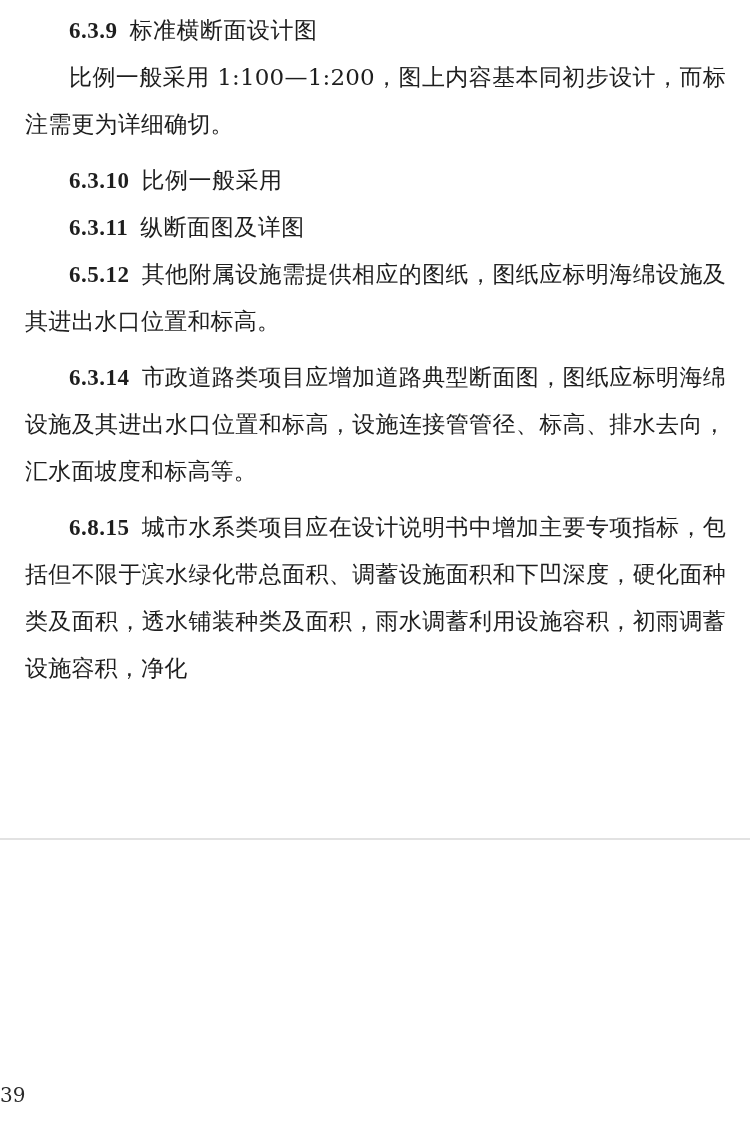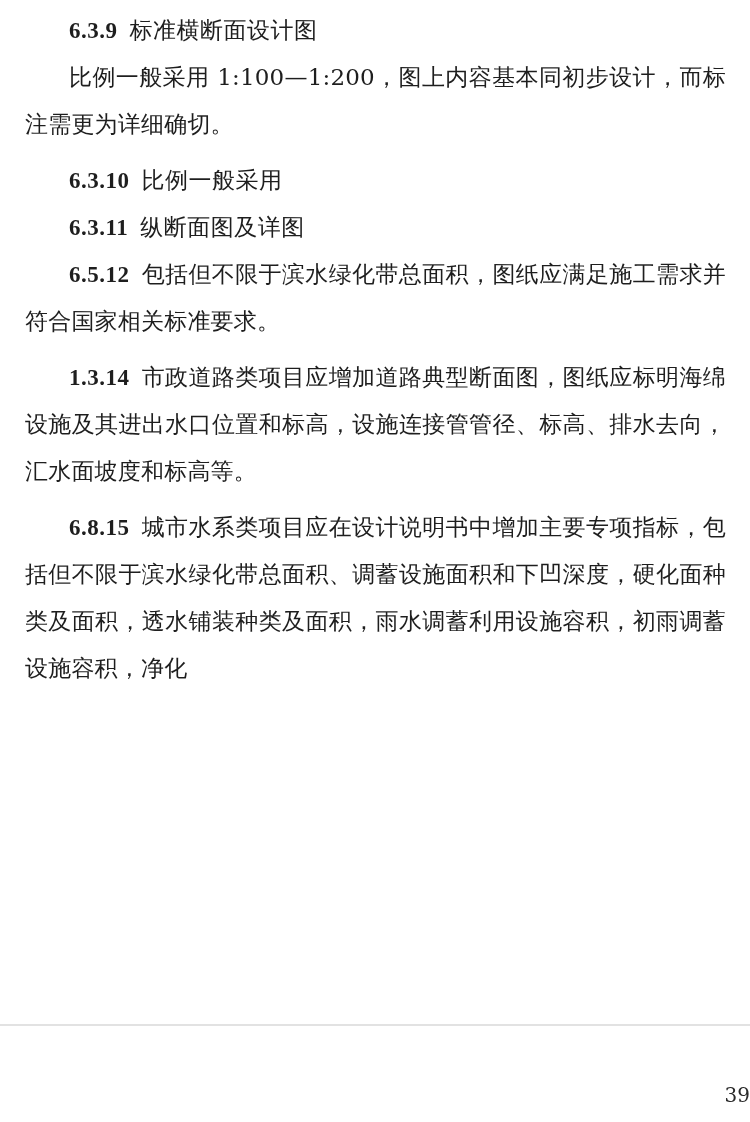--- a/index.html
+++ b/index.html
@@ -11,21 +11,21 @@
     height: 1122px;
     background: #ffffff;
     position: relative;
     overflow: hidden;
     font-family: "DejaVu Serif", "Liberation Serif", serif;
     color: #1e1e1e;
   }
   .page {
     position: relative;
     width: 750px;
-    height: 1026px;
+    height: 840px;
     background: #ffffff;
   }
   .content {
     padding: 7px 24px 0 25px;
   }
   p.line {
     margin: 0;
     font-size: 23px;
     line-height: 47px;
     text-align: justify;
@@ -47,21 +47,21 @@
     letter-spacing: 0.5px;
   }
   .heading .htext {
     letter-spacing: 0.5px;
   }
   .footer {
     position: absolute;
     top: 1082px;
     left: 0;
     width: 100%;
-    text-align: right;
+    text-align: left;
     font-size: 20px;
     line-height: 26px;
     color: #2a2a2a;
   }
   .page-bottom-edge {
     position: absolute;
     left: 0;
     right: 0;
     bottom: 0;
     height: 2px;
@@ -77,24 +77,24 @@
     <p class="line heading"><span class="num">6.3.9</span><span class="htext">标准横断面设计图</span></p>
 
     <p class="line body-para">比例一般采用 1:100—1:200，图上内容基本同初步设计，而标注需更为详细确切。</p>
 
     <p class="line heading"><span class="num">6.3.10</span><span class="htext">比例一般采用</span></p>
 
 
     <p class="line heading"><span class="num">6.3.11</span><span class="htext">纵断面图及详图</span></p>
 
 
-    <p class="line clause"><span class="num">6.5.12</span><span>包括但不限于滨水绿化带总面积，图纸应满足施工需求并符合国家相关标准要求。</span></p>
+    <p class="line clause"><span class="num">6.5.12</span><span>其他附属设施需提供相应的图纸，图纸应标明海绵设施及其进出水口位置和标高。</span></p>
 
 
-    <p class="line clause"><span class="num">1.3.14</span><span>市政道路类项目应增加道路典型断面图，图纸应标明海绵设施及其进出水口位置和标高，设施连接管管径、标高、排水去向，汇水面坡度和标高等。</span></p>
+    <p class="line clause"><span class="num">6.3.14</span><span>市政道路类项目应增加道路典型断面图，图纸应标明海绵设施及其进出水口位置和标高，设施连接管管径、标高、排水去向，汇水面坡度和标高等。</span></p>
 
     <p class="line clause"><span class="num">6.8.15</span><span>城市水系类项目应在设计说明书中增加主要专项指标，包括但不限于滨水绿化带总面积、调蓄设施面积和下凹深度，硬化面种类及面积，透水铺装种类及面积，雨水调蓄利用设施容积，初雨调蓄设施容积，净化</span></p>
 
   </div>
 
   <div class="footer">39</div>
 
   <div class="page-bottom-edge"></div>
 </div>
 

